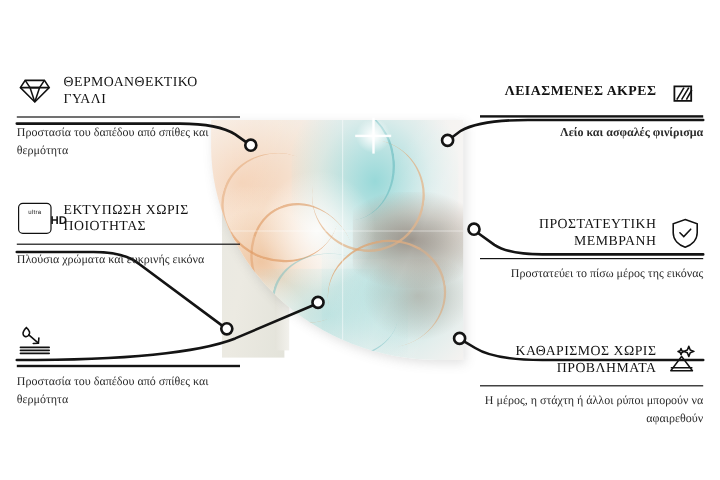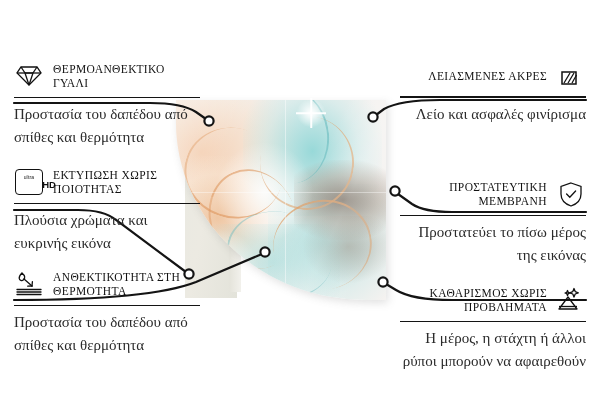--- a/index.html
+++ b/index.html
@@ -69,21 +69,21 @@
 
   
   .feat{position:absolute;width:186px;}
   .feat.left{left:14px;text-align:left;}
   .feat.right{right:14px;text-align:right;}
   .fhead{display:flex;align-items:center;gap:9px;}
   .feat.right .fhead{flex-direction:row-reverse;}
   .ficon{width:30px;height:28px;flex:0 0 30px;display:flex;align-items:center;justify-content:center;}
   .ftitle{font-size:11.5px;letter-spacing:.4px;color:#121212;line-height:1.25;font-family:"Liberation Serif",serif;}
   .rule{height:1.6px;background:#141414;margin:6px 0 5px;}
-  .fdesc{font-size:15px;color:#2b2b2b;line-height:1.5;font-family:"Liberation Serif",serif;}
+  .fdesc{font-size:10px;color:#2b2b2b;line-height:1.5;font-family:"Liberation Serif",serif;}
 
   .hdbadge{width:26px;height:24px;border:1.6px solid #111;border-radius:4px;
     display:flex;flex-direction:column;align-items:center;justify-content:center;line-height:1;}
   .hdbadge .u{font-size:5px;font-family:"Liberation Sans",sans-serif;letter-spacing:.2px;color:#111;}
   .hdbadge .h{font-size:9.5px;font-family:"Liberation Sans",sans-serif;font-weight:700;color:#111;margin-top:.5px;padding-left:40px;}
 </style>
 </head>
 <body>
 
 <div class="stage">
@@ -172,27 +172,26 @@
         <svg width="28" height="26" viewBox="0 0 28 26" fill="none" stroke="#111" stroke-width="1.3" stroke-linecap="round">
           <path d="M7 2 C10 4.5 10.5 7 8.5 8.8 C6.8 10.3 4.4 9.3 4.2 7.2 C4.05 5.5 5.4 3.6 7 2 Z"></path>
           <path d="M9 8 L17 15"></path>
             <path d="M17 15 L17.4 10.6"></path>
             <path d="M17 15 L12.7 15.2"></path>
           <path d="M2 18.5 H26"></path>
             <path d="M2 21 H26"></path>
             <path d="M2 23.5 H26"></path>
         </svg>
       </div>
-      <div class="ftitle">ΑΝΘΕΚΤΙΚΟΤΗΤΑ ΣΤΗ ΘΕΡΜΟΤΗΤΑ</div>
     </div>
     <div class="rule"></div>
     <div class="fdesc">Προστασία του δαπέδου από σπίθες και θερμότητα</div>
   </div>
 
-  <div class="feat right" style="top:62px;">
+  <div class="feat right" style="top:62px;font-weight:bold;">
     <div class="fhead">
       <div class="ficon">
         <svg width="26" height="24" viewBox="0 0 26 24" fill="none" stroke="#111" stroke-width="1.3">
           <path d="M4 20 L4 8 L18 8 L18 20 Z" stroke-width="1.5"></path>
           <path d="M6 19 L12 9"></path>
             <path d="M10 19 L16 9"></path>
             <path d="M14 19 L18.5 11"></path>
         </svg>
       </div>
       <div class="ftitle">ΛΕΙΑΣΜΕΝΕΣ ΑΚΡΕΣ</div>

